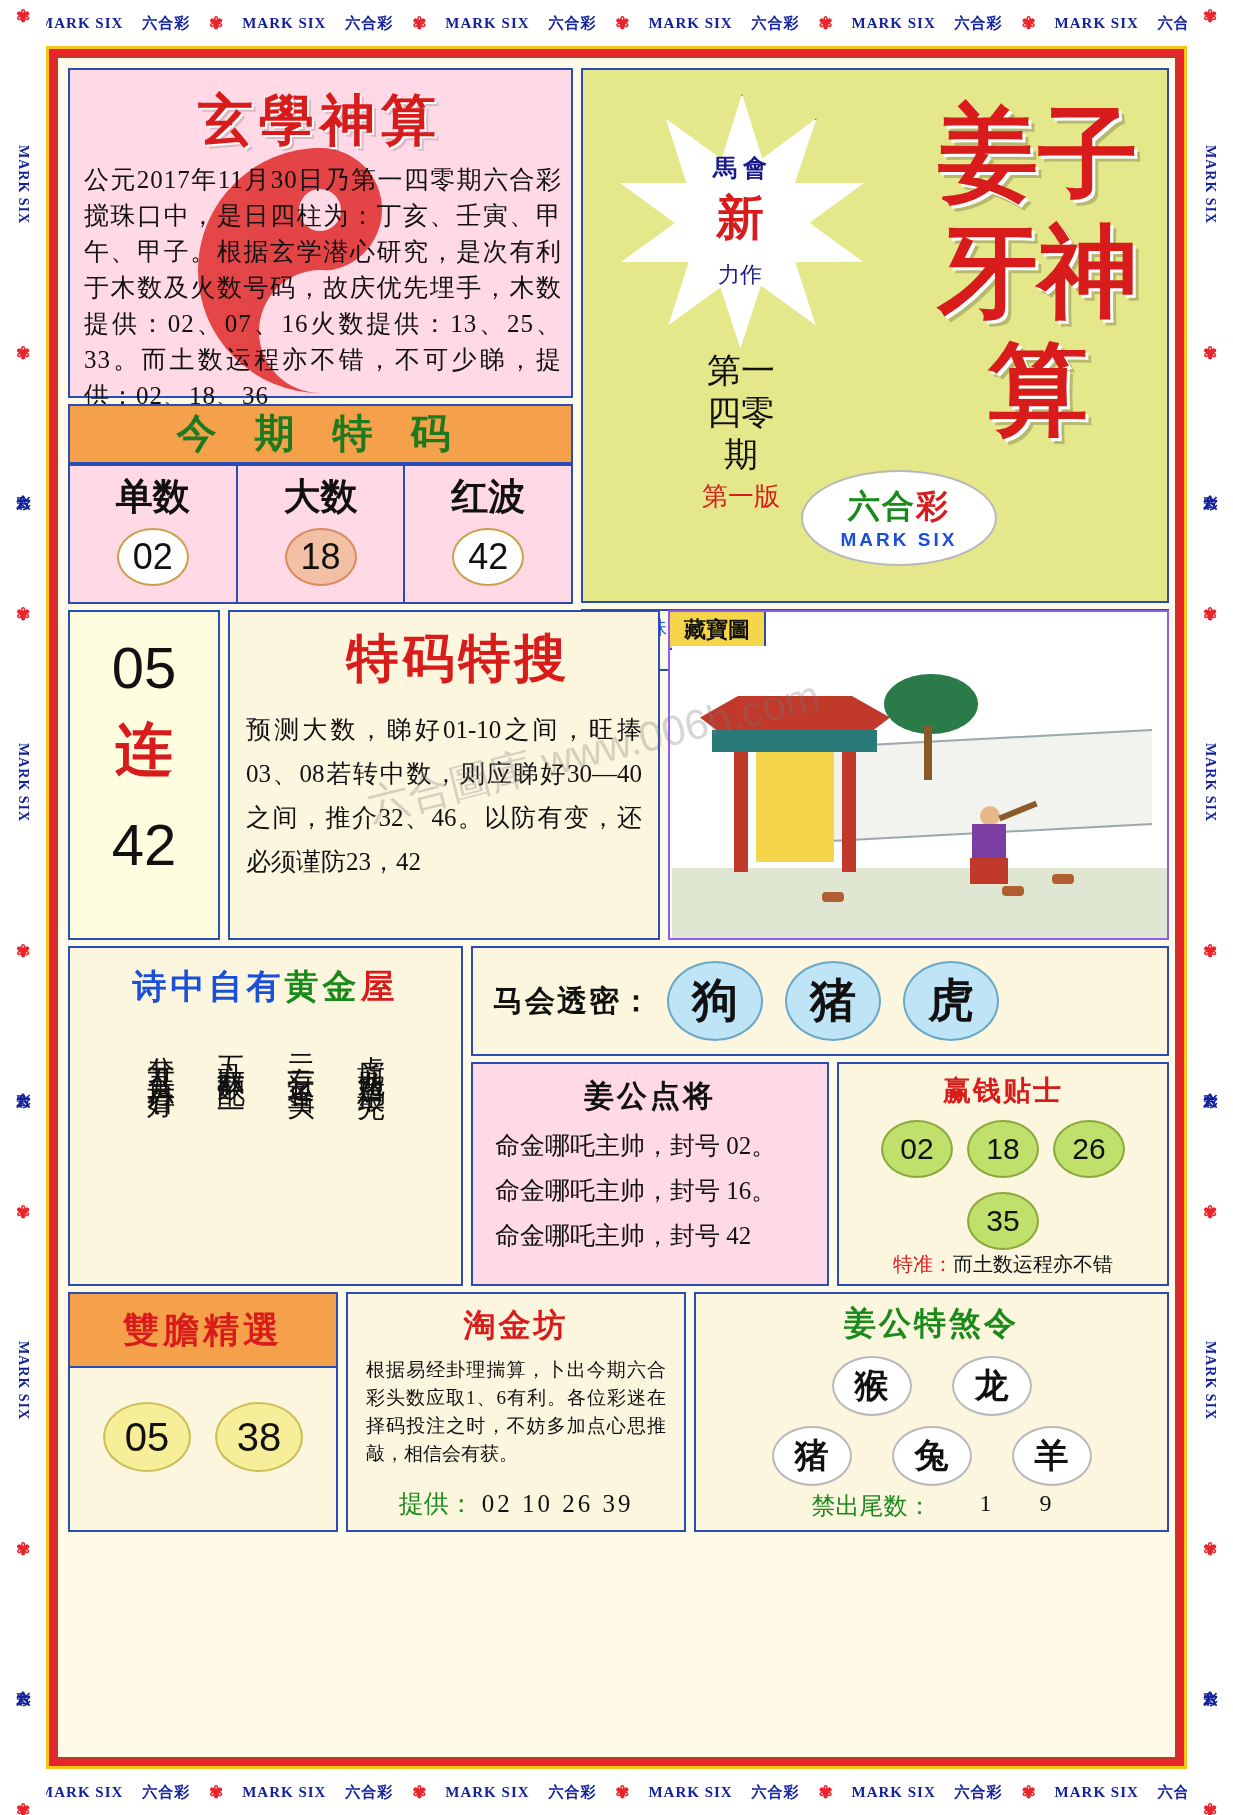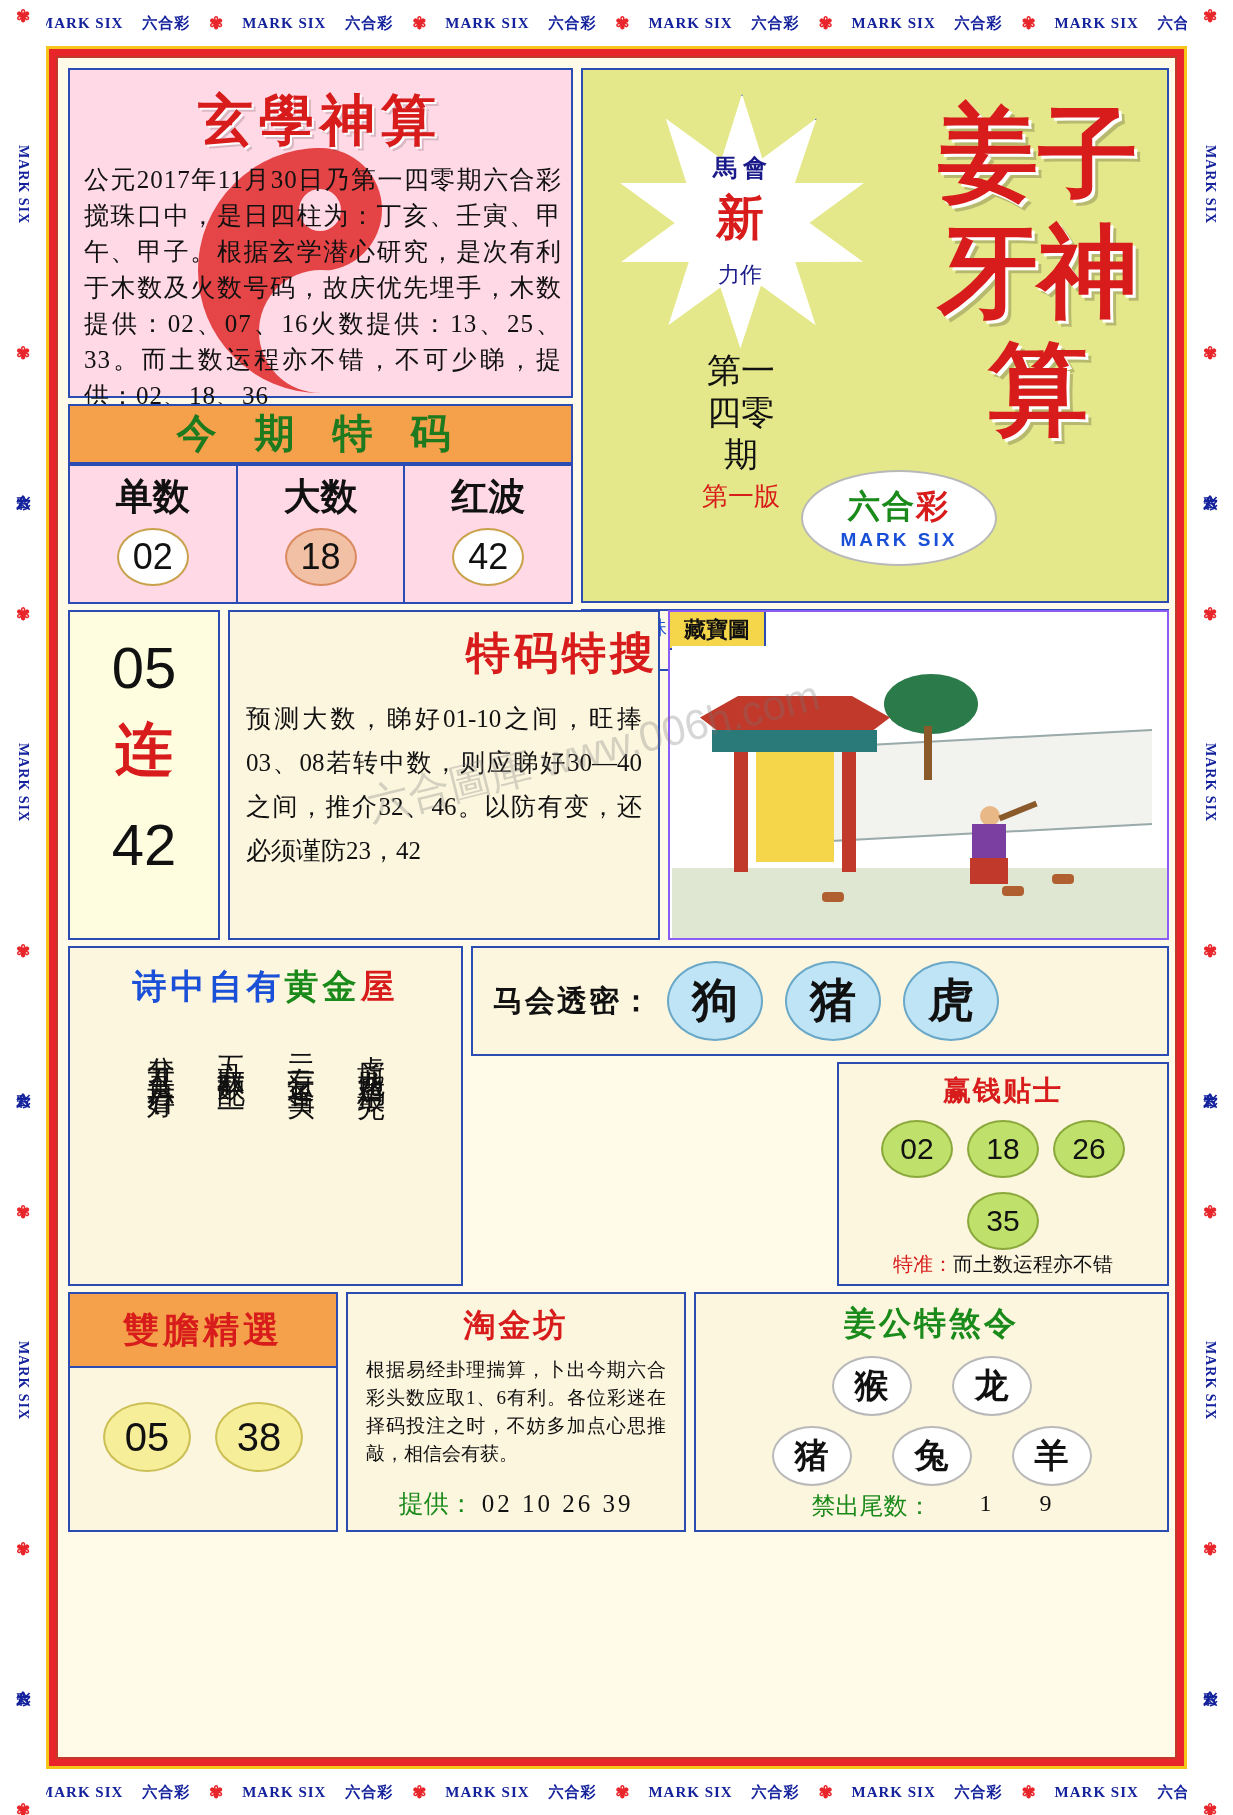--- a/index.html
+++ b/index.html
@@ -147,22 +147,22 @@
   #lian{left:10px;top:552px;width:152px;height:330px;background:#fffde0;border:2px solid #2b4db3;}
   #lian .n{
     text-align:center;font-family:"Liberation Sans",sans-serif;font-size:58px;color:#111;margin-top:22px;
   }
   #lian .c{
     text-align:center;font-family:"Liberation Serif",serif;font-size:58px;font-weight:bold;color:#d81b1b;margin-top:10px;
   }
   
   #tesou{left:170px;top:552px;width:432px;height:330px;background:#fdf6df;border:2px solid #2b4db3;}
   #tesou .t{
-    text-align:right;margin-top:12px;
-    font-family:"Liberation Serif",serif;font-size:44px;font-weight:bold;color:#d81b1b;letter-spacing:4px;margin-left:29px;
+    text-align:center;margin-top:12px;
+    font-family:"Liberation Serif",serif;font-size:52px;font-weight:bold;color:#d81b1b;letter-spacing:4px;margin-left:29px;
   }
   #tesou .p{
     margin:14px 16px 0 16px;font-family:"Liberation Serif",serif;font-size:25px;line-height:44px;color:#111;text-align:justify;
   }
   
   #treasure{left:610px;top:552px;width:501px;height:330px;background:#ffffff;border:2px solid #8b5cf6;}
   #treasure .tag{
     position:absolute;left:0;top:0;padding:3px 14px;background:#f5d54a;border-right:2px solid #2b4db3;border-bottom:2px solid #2b4db3;
     font-family:"Liberation Serif",serif;font-size:22px;font-weight:bold;color:#111;
   }
@@ -488,20 +488,26 @@
 
     <div class="box" id="toumi">
       <div class="lbl">马会透密：</div>
       <div class="zods">
         <div class="z">狗</div>
         <div class="z">猪</div>
         <div class="z">虎</div>
       </div>
     </div>
 
+    <div class="box" id="dianjiang">
+      <div class="t">姜公点将</div>
+      <div class="row">命金哪吒主帅，封号 02。</div>
+      <div class="row">命金哪吒主帅，封号 16。</div>
+      <div class="row">命金哪吒主帅，封号 42</div>
+    </div>
 
     <div class="box" id="yingqian">
       <div class="t">赢钱贴士</div>
       <div class="grid">
         <div class="b">02</div>
         <div class="b">18</div>
         <div class="b">26</div>
         <div class="b">35</div>
       </div>
       <div class="foot">

